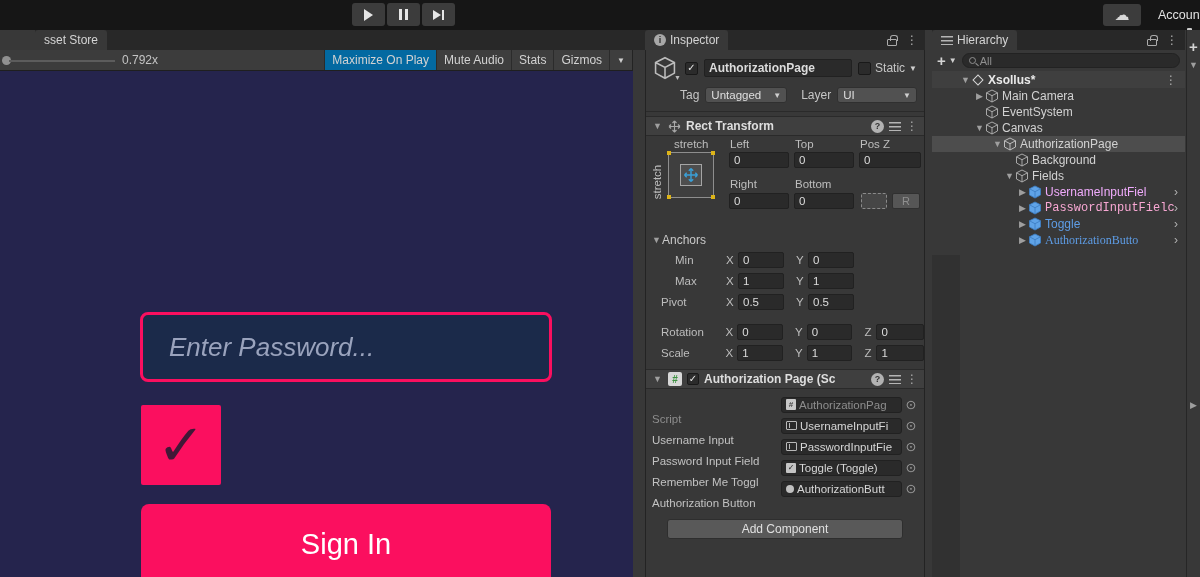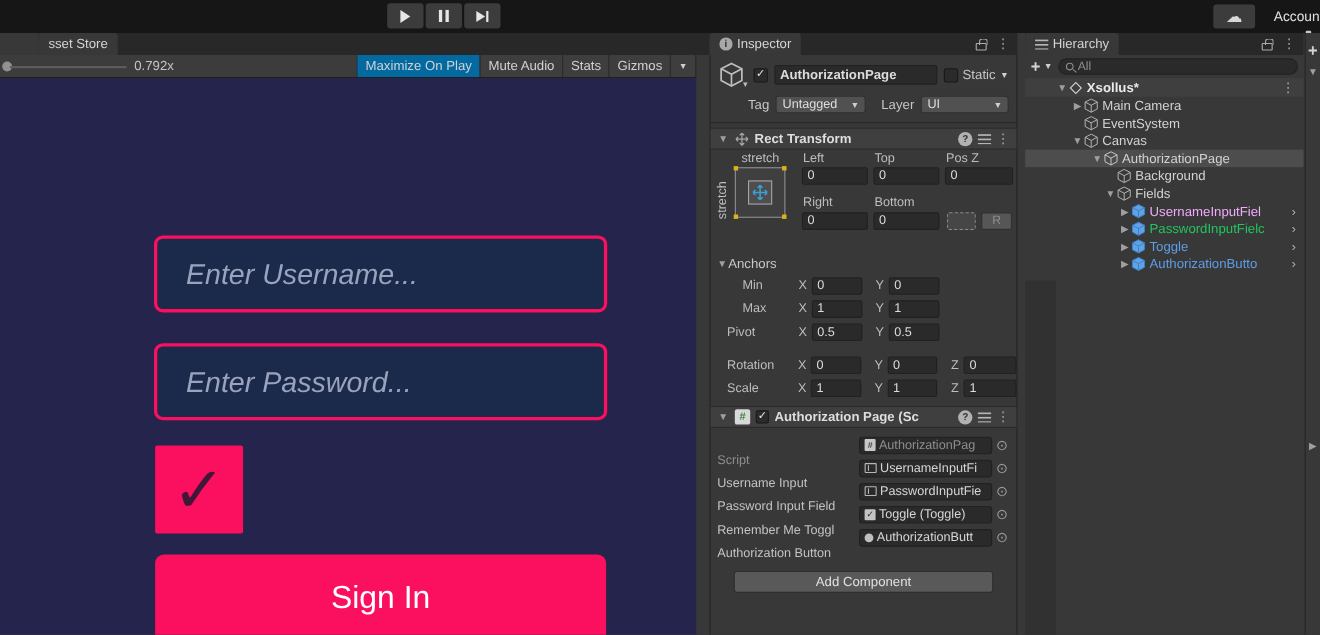--- a/index.html
+++ b/index.html
@@ -205,23 +205,20 @@
     <div class="gv-btn">Mute Audio</div>
     <div class="gv-btn">Stats</div>
     <div class="gv-btn">Gizmos</div>
     <div class="gv-btn">
         <span class="caret">▼</span>
       </div>
   </div>
 </div>
 
 <div class="abs viewport" id="viewport" style="background: rgb(37, 36, 77);">
-  <div class="abs g-input" id="g-user" style="top: 143px; background: rgb(27, 42, 74); border-color: rgb(251, 15, 95); color: rgb(154, 163, 189);">
-    <span>Enter Username...</span>
-  </div>
   <div class="abs g-input" id="g-pass" style="top: 241px; background: rgb(27, 42, 74); border-color: rgb(251, 15, 95); color: rgb(154, 163, 189);">
     <span>Enter Password...</span>
   </div>
   <div class="abs g-check" id="g-check" style="background: rgb(251, 15, 95); color: rgb(64, 24, 55);">
     <span>✓</span>
   </div>
   <div class="abs g-signin" id="g-signin" style="background: rgb(251, 15, 95);">
     <span>Sign In</span>
   </div>
 </div>
@@ -497,41 +494,41 @@
     <span class="hlabel prefab" style="color: #f0abfc;">UsernameInputFiel</span>
     <span class="chev">›</span>
   </div>
   <div class="hrow">
     <span class="sp spD"></span>
       <span class="fold">▶</span>
     <svg class="cube" width="14" height="14" viewBox="0 0 14 14">
         <path d="M7 1 L12.5 3.8 L12.5 10 L7 13 L1.5 10 L1.5 3.8 Z" fill="#5fa3e7" stroke="#3e7fc4" stroke-width="0.9"></path>
         <path d="M1.5 3.8 L7 6.7 L12.5 3.8 M7 6.7 L7 13" fill="none" stroke="#3e7fc4" stroke-width="0.9"></path>
       </svg>
-    <span class="hlabel prefab" style="color: #22c55e;">PasswordInputFielc</span>
+    <span class="hlabel prefab" style="color: #f9a8d4; font-family: Liberation Mono, monospace;">PasswordInputFielc</span>
     <span class="chev">›</span>
   </div>
   <div class="hrow">
     <span class="sp spD"></span>
       <span class="fold">▶</span>
     <svg class="cube" width="14" height="14" viewBox="0 0 14 14">
         <path d="M7 1 L12.5 3.8 L12.5 10 L7 13 L1.5 10 L1.5 3.8 Z" fill="#5fa3e7" stroke="#3e7fc4" stroke-width="0.9"></path>
         <path d="M1.5 3.8 L7 6.7 L12.5 3.8 M7 6.7 L7 13" fill="none" stroke="#3e7fc4" stroke-width="0.9"></path>
       </svg>
     <span class="hlabel prefab" style="color: rgb(94, 157, 230);">Toggle</span>
     <span class="chev">›</span>
   </div>
   <div class="hrow">
     <span class="sp spD"></span>
       <span class="fold">▶</span>
     <svg class="cube" width="14" height="14" viewBox="0 0 14 14">
         <path d="M7 1 L12.5 3.8 L12.5 10 L7 13 L1.5 10 L1.5 3.8 Z" fill="#5fa3e7" stroke="#3e7fc4" stroke-width="0.9"></path>
         <path d="M1.5 3.8 L7 6.7 L12.5 3.8 M7 6.7 L7 13" fill="none" stroke="#3e7fc4" stroke-width="0.9"></path>
       </svg>
-    <span class="hlabel prefab" style="color: rgb(94, 157, 230);">AuthorizationButto</span>
+    <span class="hlabel prefab" style="color: rgb(94, 157, 230); font-family: Liberation Serif, serif;">AuthorizationButto</span>
     <span class="chev">›</span>
   </div>
 </div>
 
 <div class="abs dark-strip"></div>
 
 <div class="abs sliver">
   <span class="folder"></span>
   <div class="plus">+</div>
   <span class="fold">▼</span>

